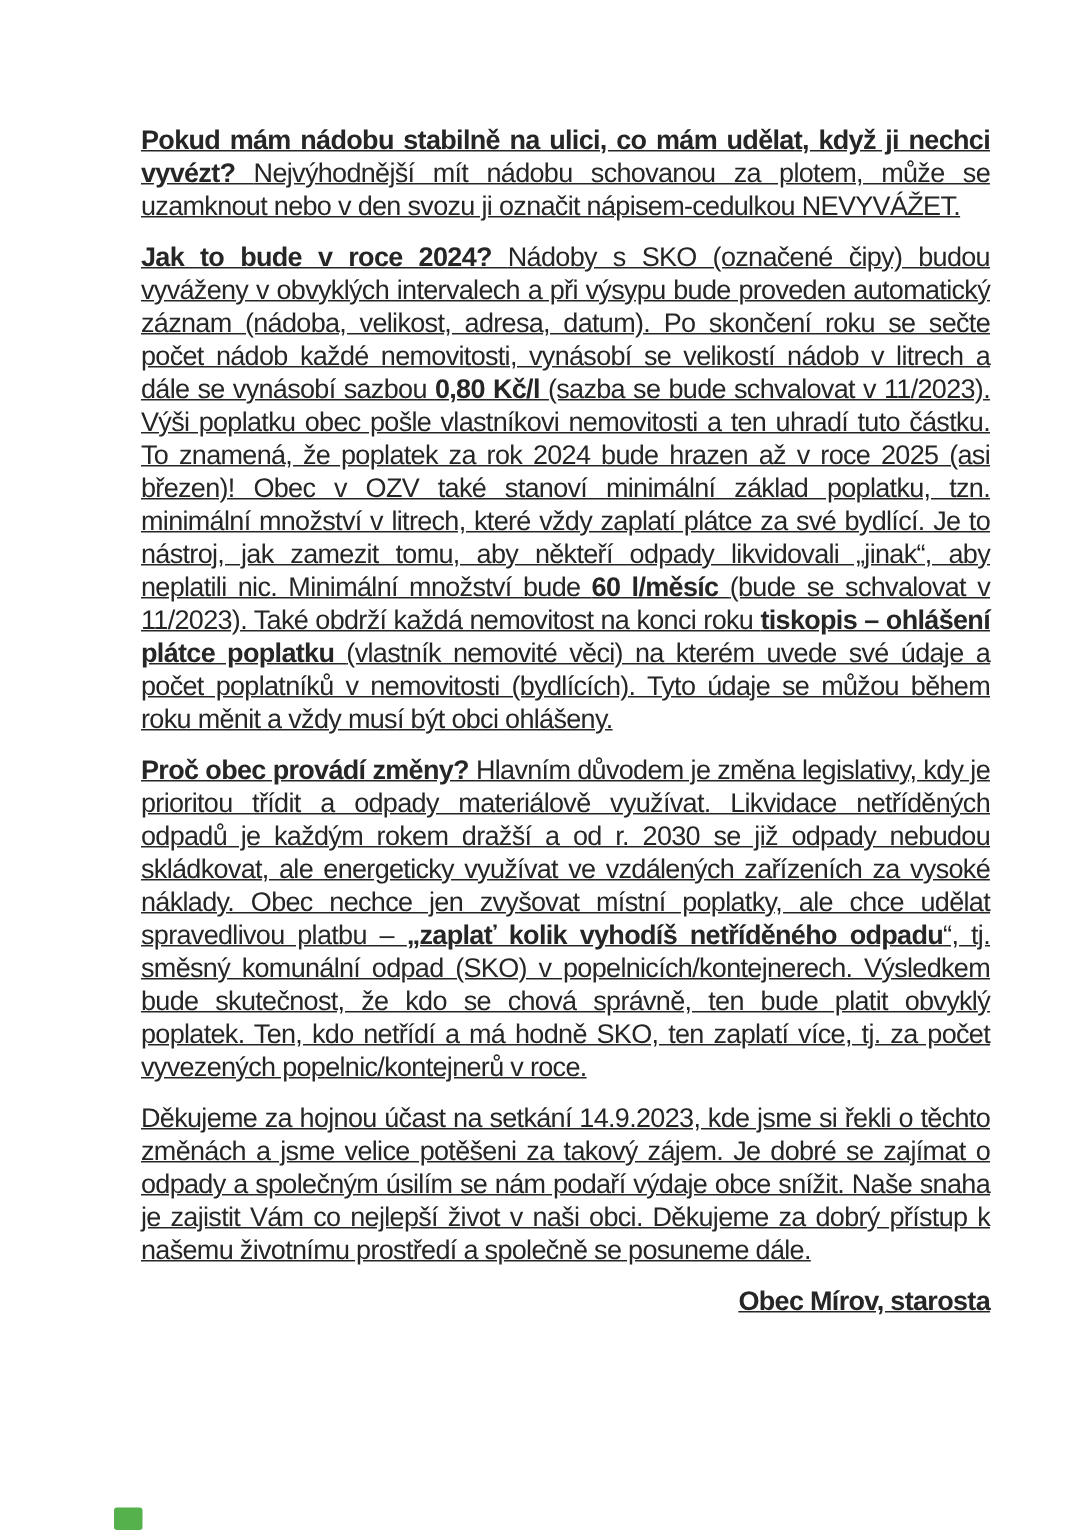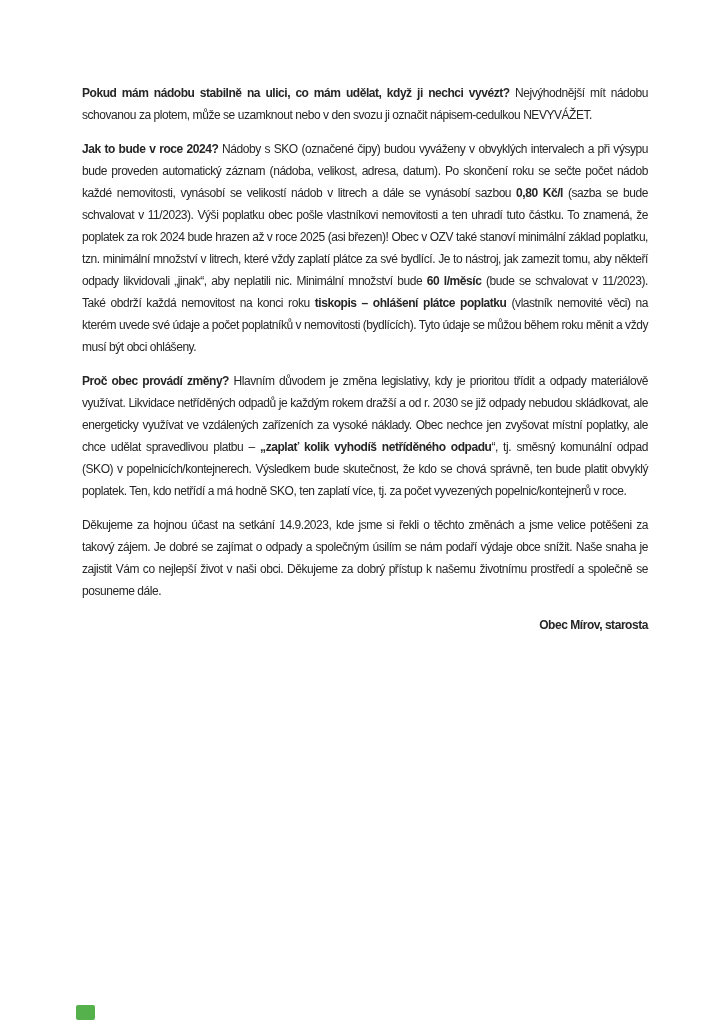--- a/index.html
+++ b/index.html
@@ -10,28 +10,29 @@
   .page {
     position: relative;
     width: 724px;
     height: 1024px;
     background: #ffffff;
     overflow: hidden;
     font-family: "Liberation Sans", "DejaVu Sans", sans-serif;
   }
   .content {
     position: absolute;
-    left: 82px;
+    left: 94px;
     top: 82px;
     width: 566px;
     color: #262626;
-    font-size: 12px;
+    font-size: 18px;
     line-height: 22px;
     letter-spacing: -0.45px;
     text-align: justify;
+    text-decoration: underline;
   }
   .content p.para {
     margin: 0 0 12px 0;
   }
   
   .content p.para:nth-of-type(4) {
   }
   .content b {
     font-weight: bold;
   }

